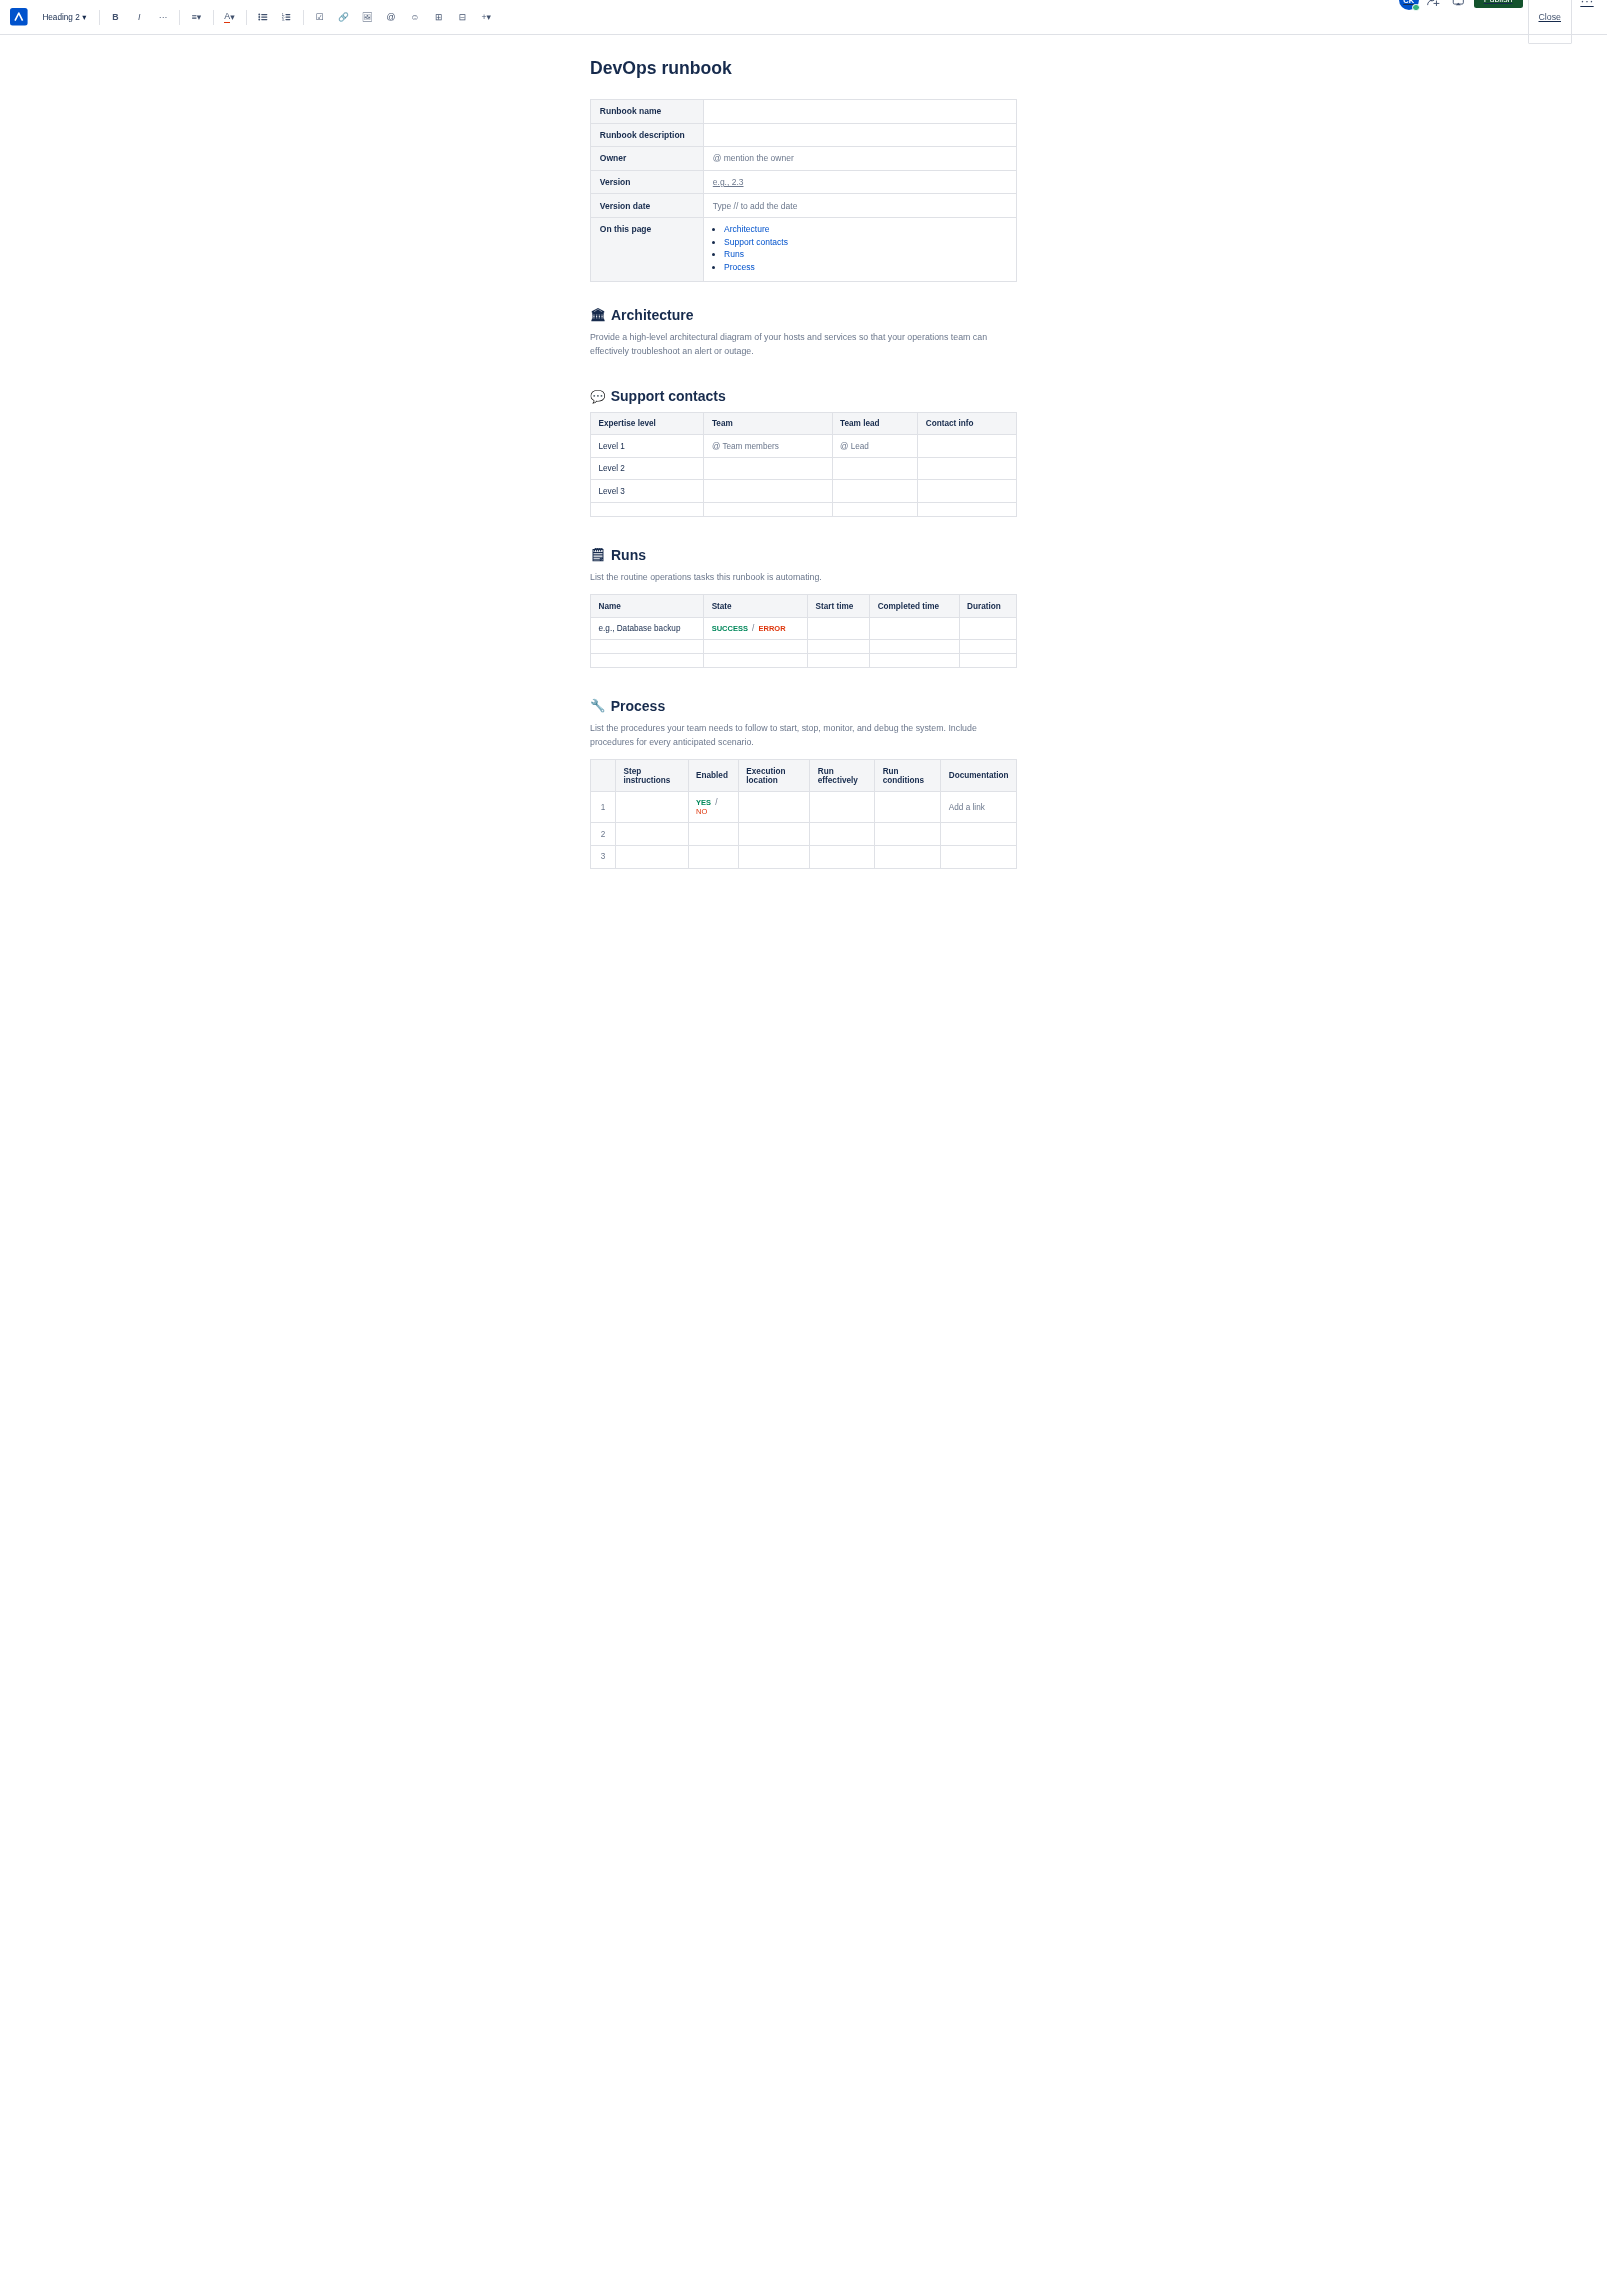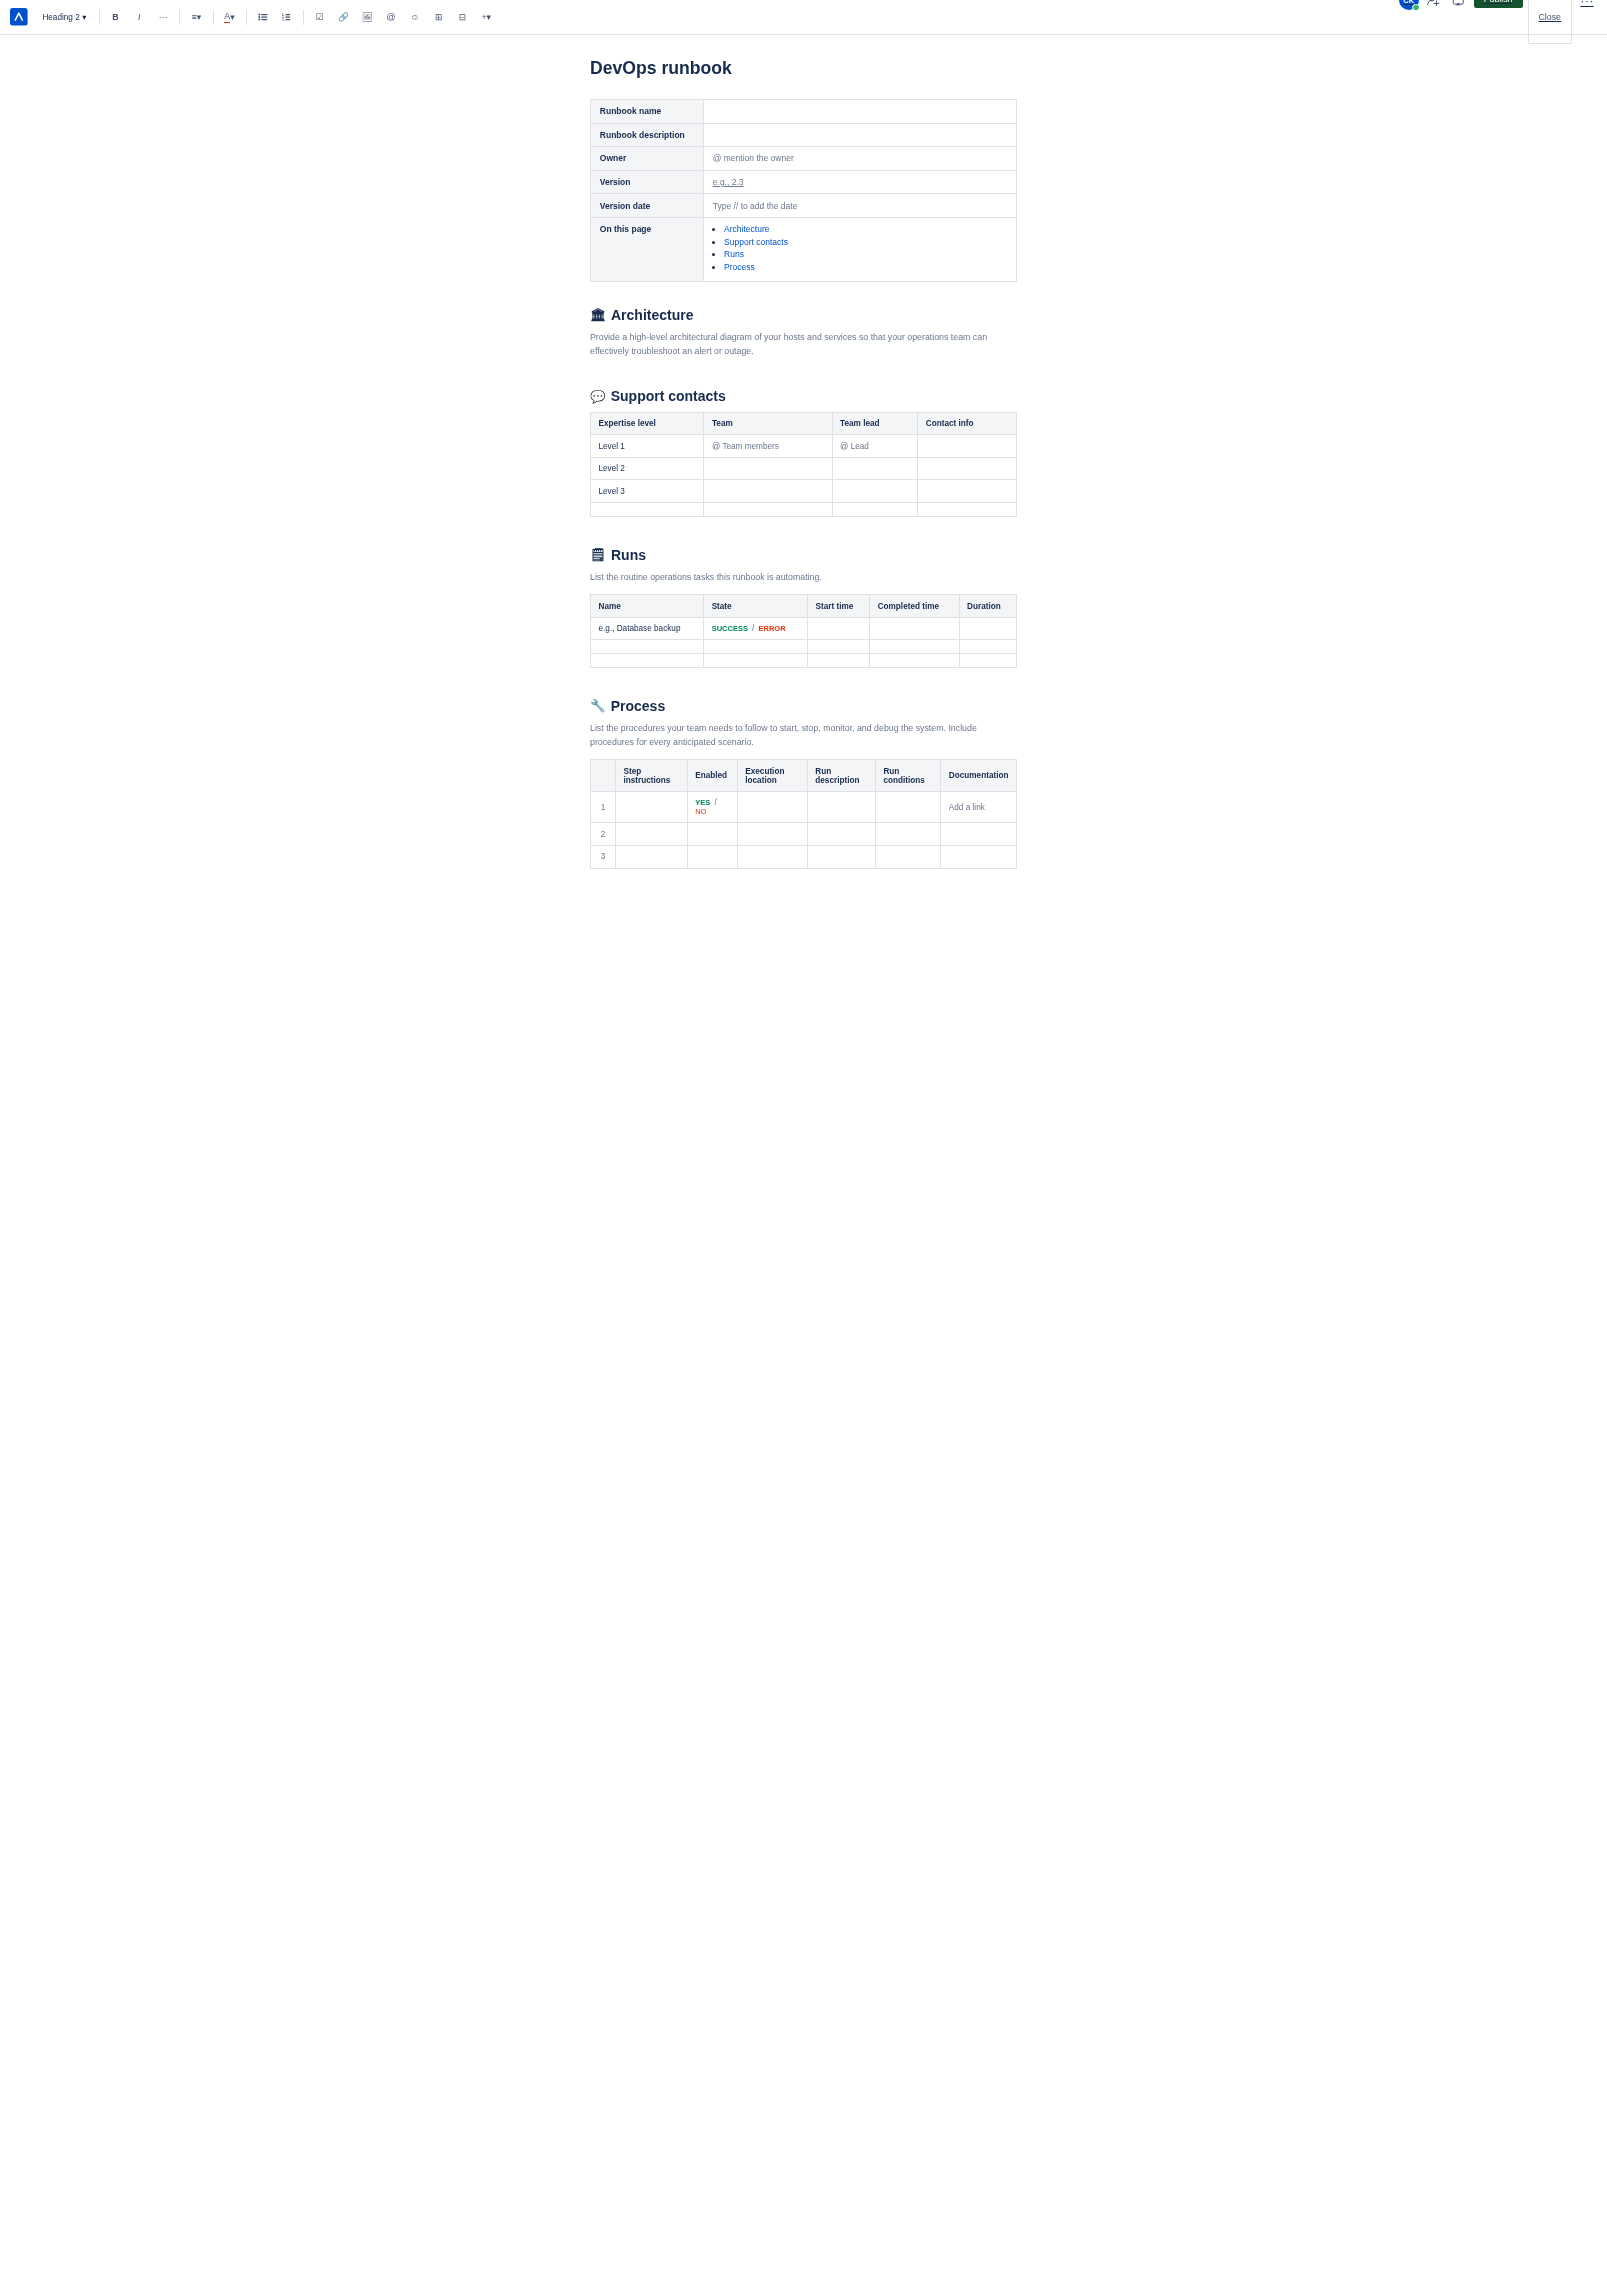--- a/index.html
+++ b/index.html
@@ -349,21 +349,21 @@
       <span>Process</span>
     </h2>
     <p class="section-desc">List the procedures your team needs to follow to start, stop, monitor, and debug the system. Include procedures for every anticipated scenario.</p>
     <table class="process-table">
       <thead>
         <tr>
           <th style="width:25px;"></th>
           <th>Step instructions</th>
           <th>Enabled</th>
           <th>Execution location</th>
-          <th>Run description</th>
+          <th>Run effectively</th>
           <th>Run conditions</th>
           <th>Documentation</th>
         </tr>
       </thead>
       <tbody>
         <tr>
           <td class="row-num">1</td>
           <td></td>
           <td>
             <span class="badge-yes">YES</span>

